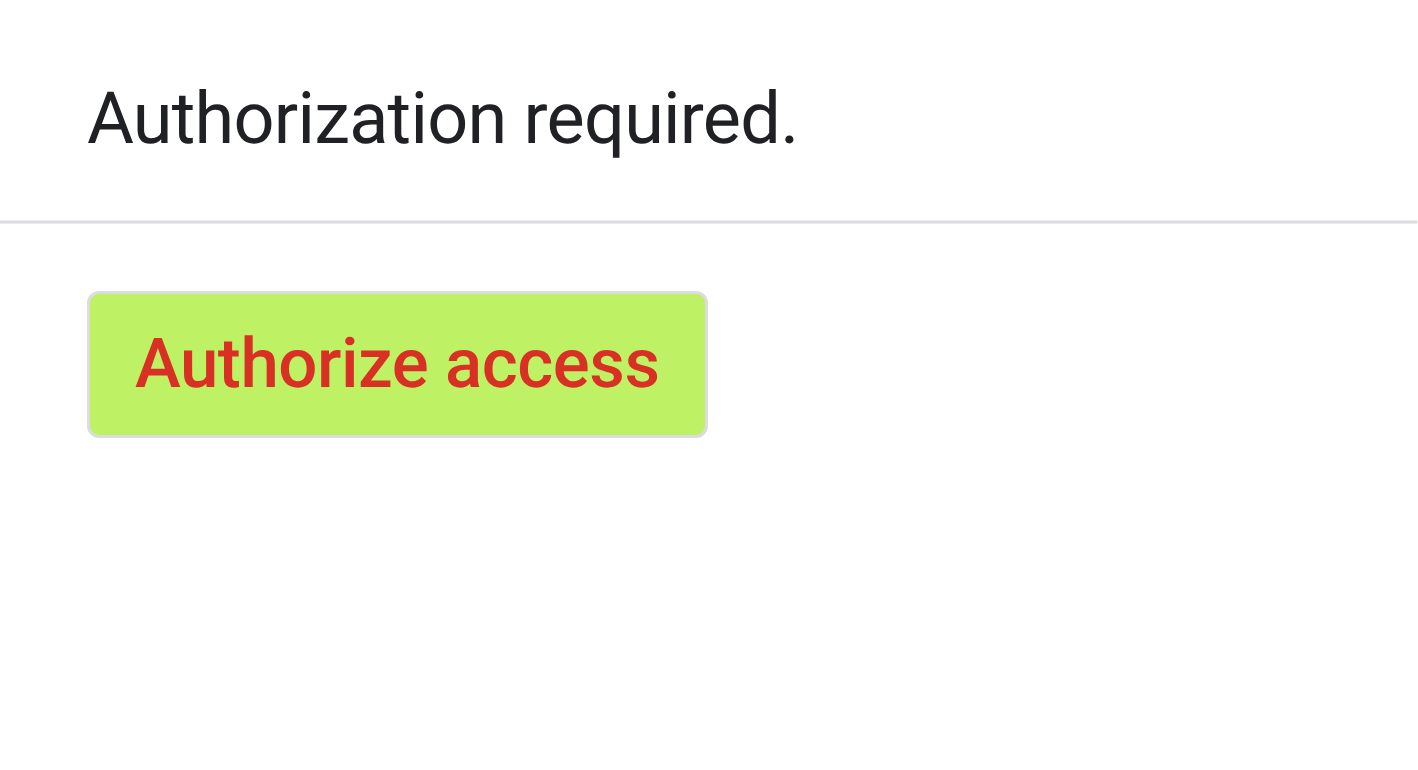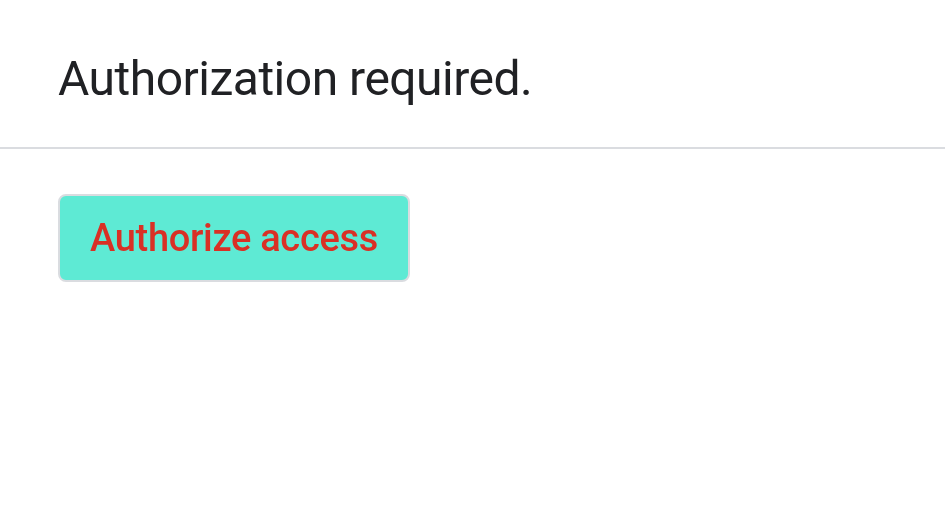--- a/index.html
+++ b/index.html
@@ -35,23 +35,23 @@
       font-size: 40px;
       line-height: 1.5;
       font-weight: 400;
       color: #202124;
       margin-bottom: 28px;
     }
     .authorize-btn {
       display: inline-block;
       border: 2px solid #dadce0;
       border-radius: 8px;
-      background: #5eead4;
+      background: #bef264;
       padding: 20px 30px;
-      font-size: 38px;
+      font-size: 46px;
       font-weight: 500;
       color: #d93025;
       cursor: pointer;
       font-family: inherit;
       letter-spacing: -0.3px;
     }
   </style>
 </head>
 <body>
 

